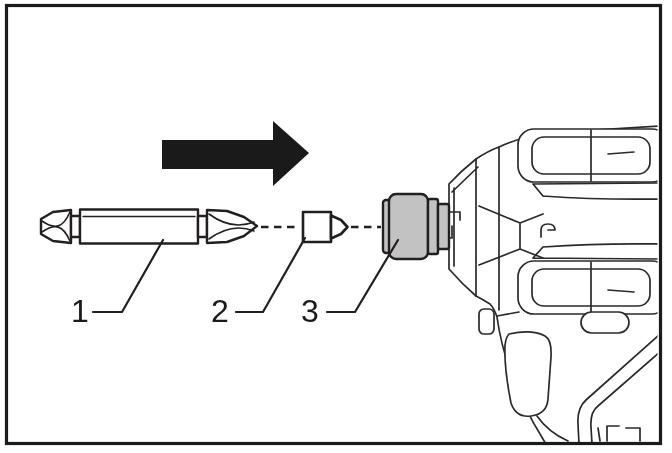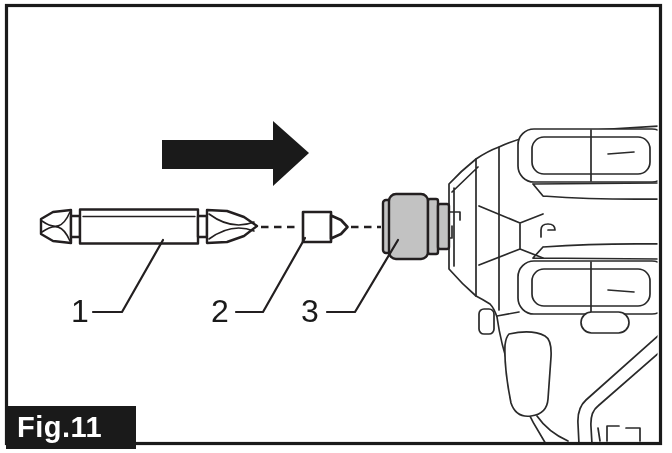--- a/index.html
+++ b/index.html
@@ -111,17 +111,14 @@
       <path d="M327,312 L355,312 L398,240"></path>
     </g>
 
     <rect x="6.5" y="5.5" width="654" height="438" fill="none" stroke="#1a1a1a" stroke-width="3.2"></rect>
   </svg>
 
   <div class="callout" style="left:71px;top:295px;">1</div>
   <div class="callout" style="left:211px;top:295px;">2</div>
   <div class="callout" style="left:301px;top:295px;">3</div>
 
-  <div class="fig-badge">
-    <span class="fig-text">Fig.11</span>
-  </div>
 
 </div>
 
 </body></html>

